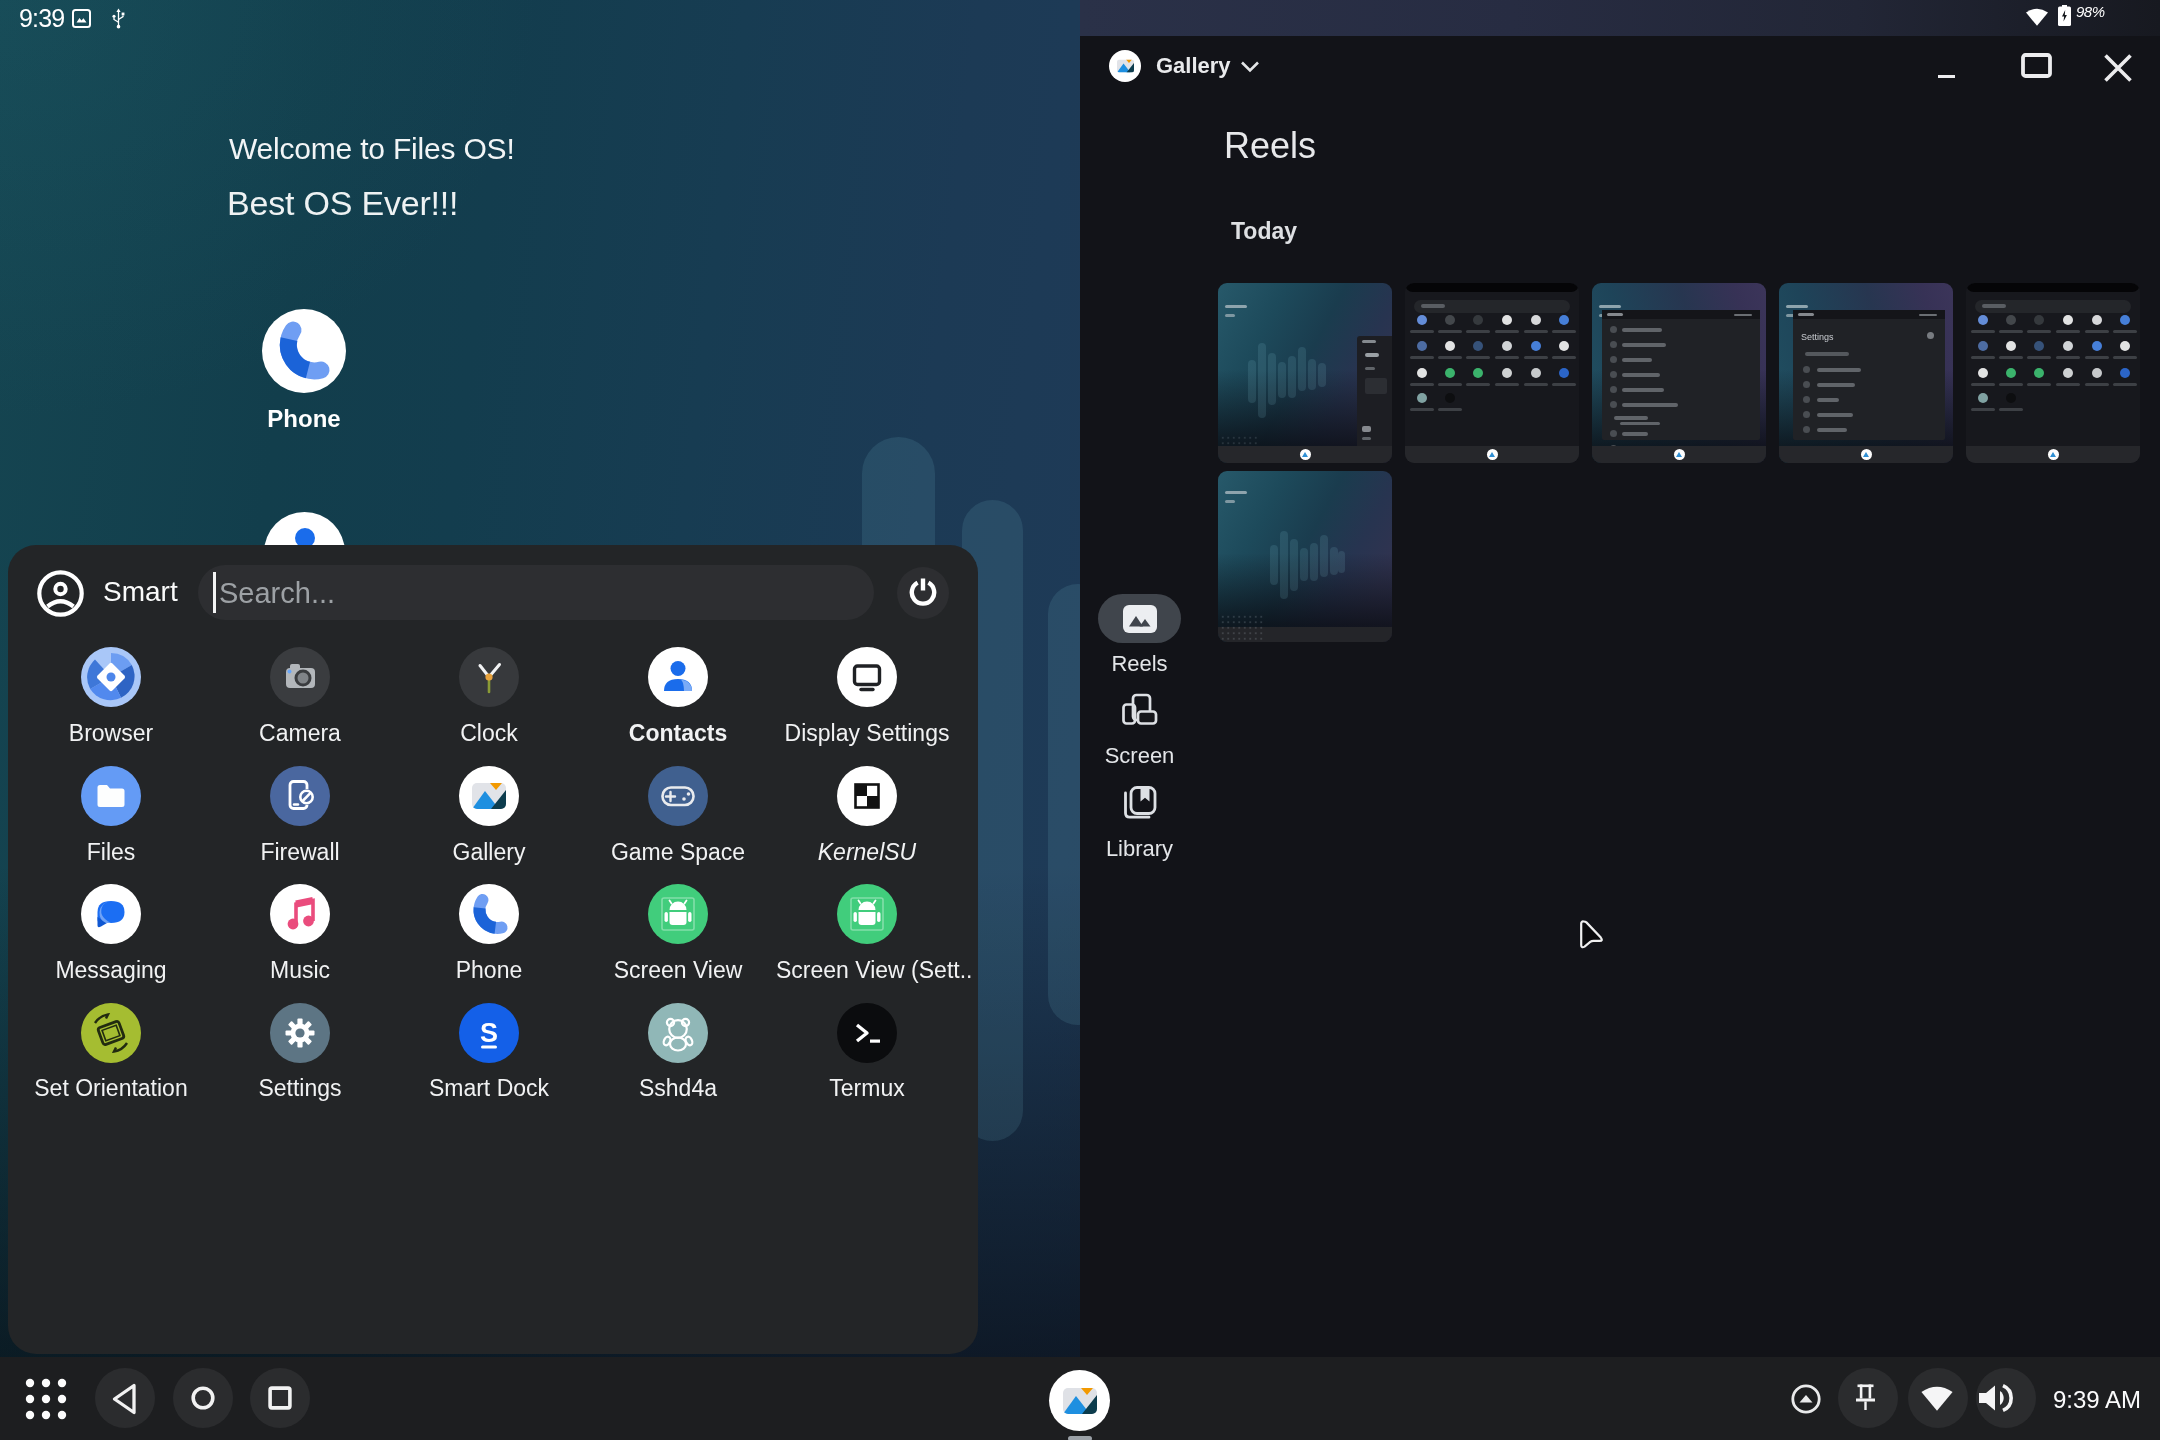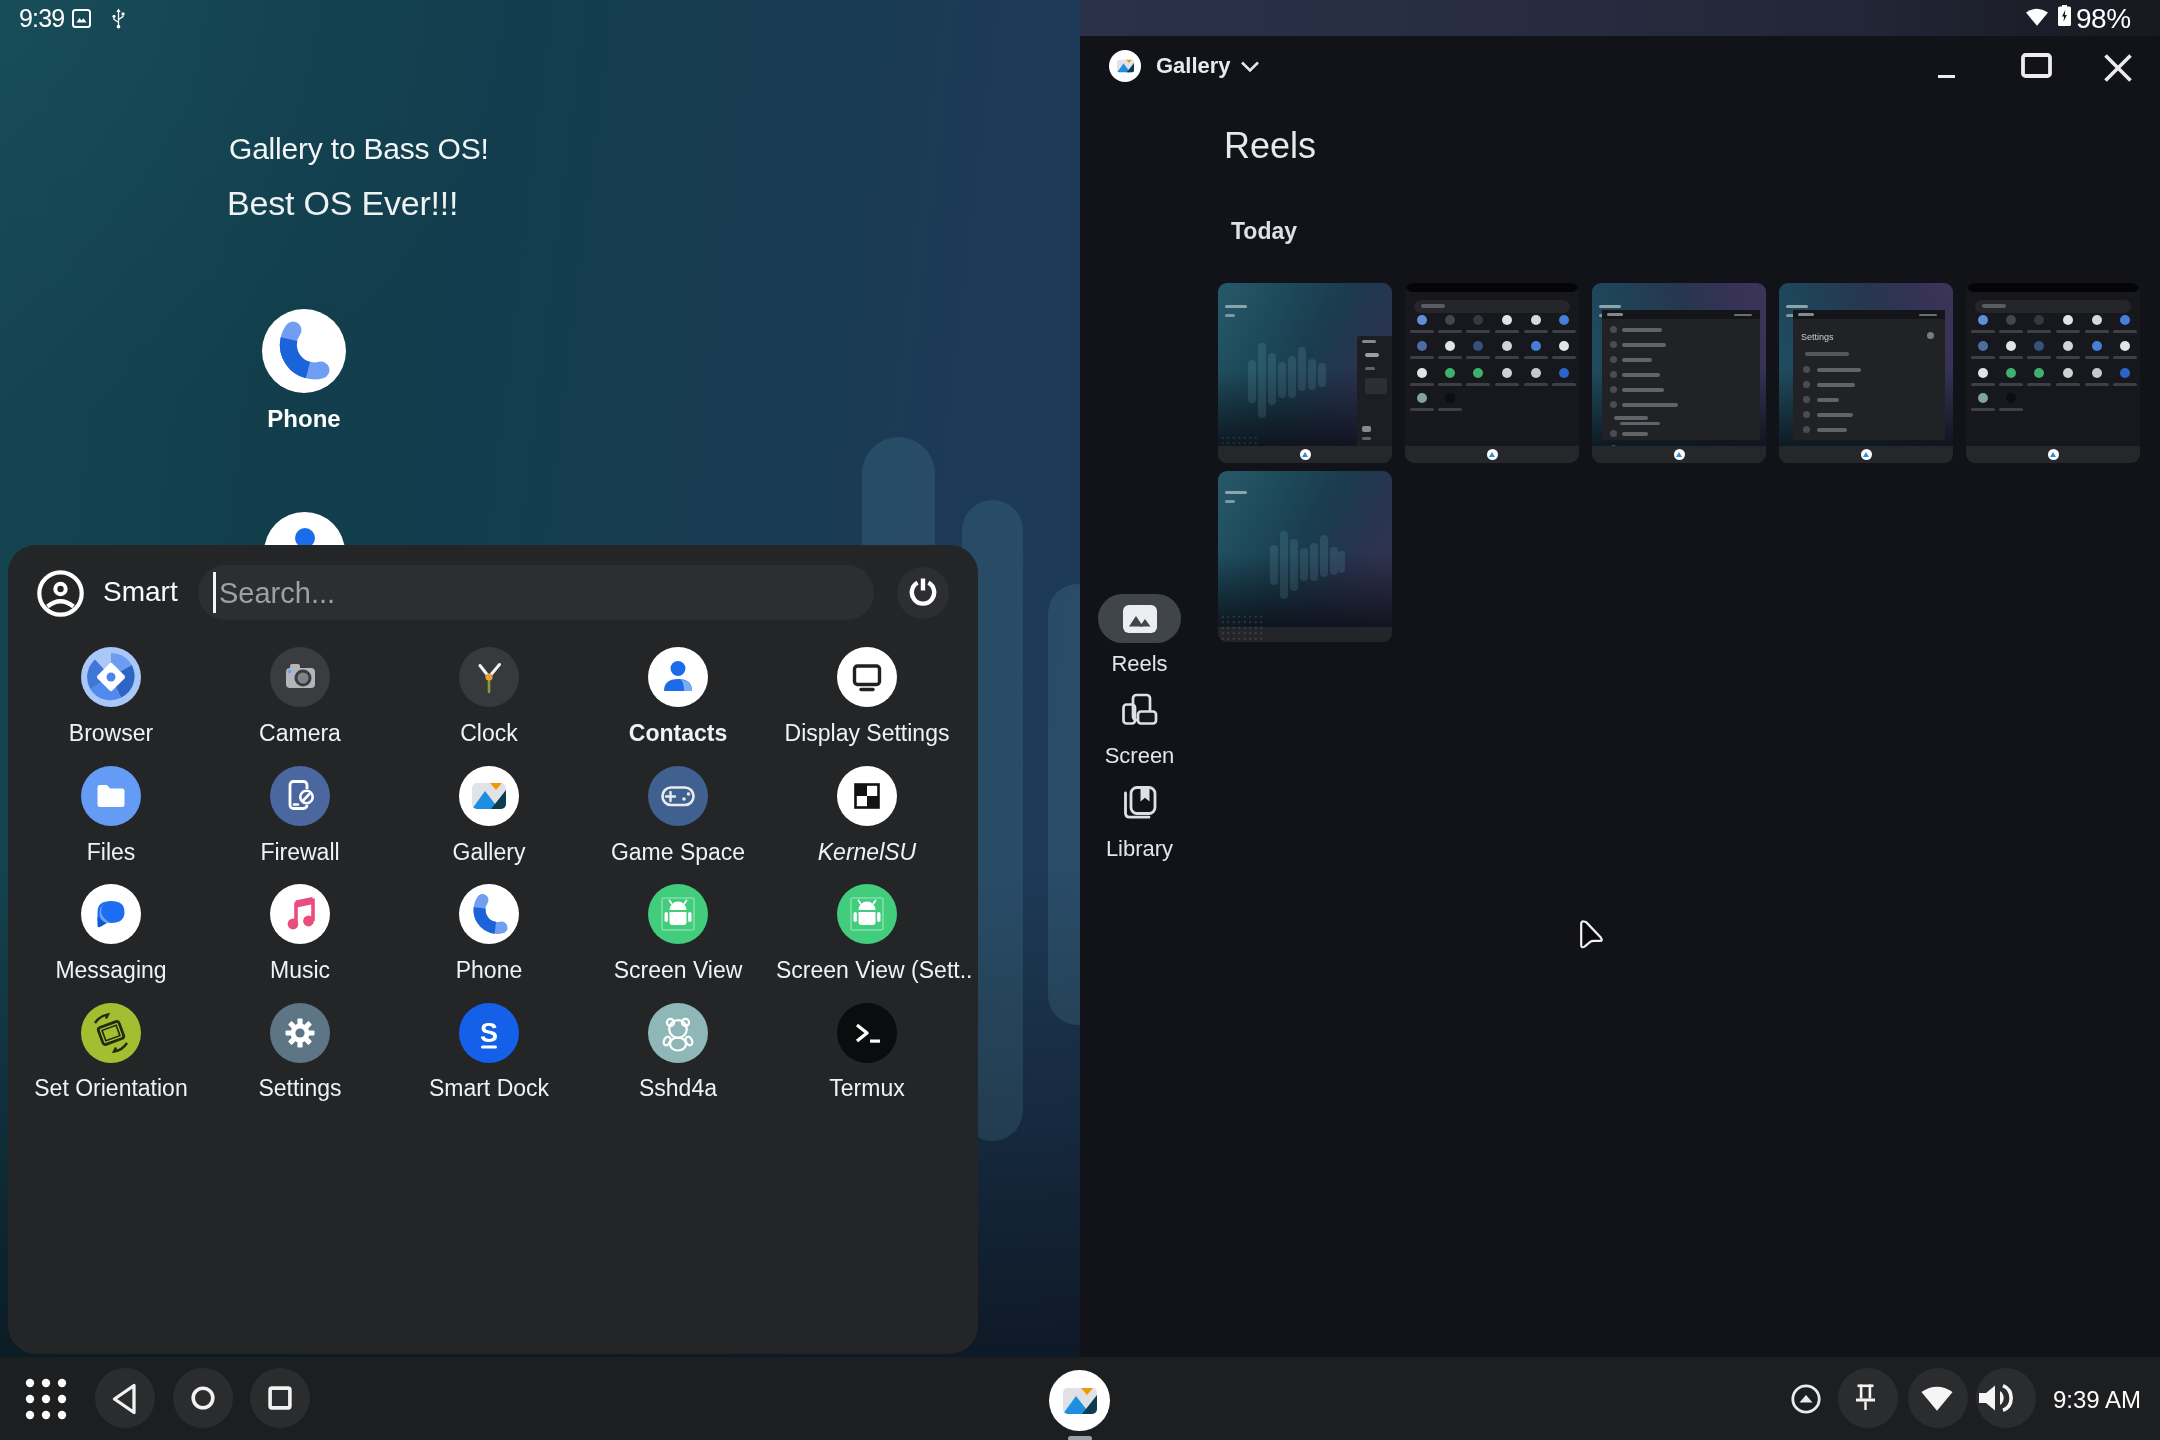--- a/index.html
+++ b/index.html
@@ -10,21 +10,21 @@
   left:0; top:0; width:2160px; height:1440px;
   background:
     radial-gradient(1500px 800px at 100% 0%, rgba(58,64,96,.50), rgba(58,64,96,0) 58%),
     linear-gradient(180deg, rgba(7,10,17,0) 60%, rgba(7,10,17,.72) 96%),
     radial-gradient(900px 700px at 0% 0%, rgba(34,104,116,.22), rgba(34,104,116,0) 60%),
     linear-gradient(97deg, #154551 0%, #123e4c 14%, #133d4e 22%, #173c52 32%, #1c3a55 42%, #1e3a57 50%, #282d44 100%);
 }
 .eqbar { position:absolute; background:rgba(120,200,220,0.13); }
 
 #sbL { left:19px; top:4px; color:#fff; font-size:25px; letter-spacing:-0.8px; }
-#sbR { z-index:6; left:2076px; top:3px; color:#fff; font-size:28px; letter-spacing:-0.5px; }
+#sbR { z-index:6; left:2076px; top:3px; color:#fff; font-size:15px; letter-spacing:-0.5px;font-style:italic; }
 
 #welcome1 { left:229px; top:132px; color:#f2f5f6; font-size:30px; letter-spacing:-0.2px; }
 #welcome2 { left:227px; top:184px; color:#eef2f3; font-size:34px; letter-spacing:-0.2px; }
 
 #deskPhone { left:262px; top:309px; width:84px; height:84px; border-radius:50%; background:#fff; }
 #deskPhoneLbl { left:224px; top:405px; width:160px; text-align:center; color:#fff; font-size:24px; font-weight:bold; }
 #deskIcon2 { left:264px; top:512px; width:81px; height:81px; border-radius:50%; background:#fff; }
 #deskIcon2 .head { position:absolute; left:30.5px; top:16px; width:20px; height:20px; border-radius:50%; background:#1a6ceb; }
 
 #win { left:1080px; top:36px; width:1080px; height:1322px; background:#121318; }
@@ -80,21 +80,21 @@
 <svg class="abs" style="z-index:6;left:2025px;top:8px" width="24" height="19" viewBox="0 0 36 27">
  <path d="M18 26 L1.5 6 Q18 -5 34.5 6 Z" fill="#fff"></path>
 </svg>
 <svg class="abs" style="z-index:6;left:2058px;top:5px" width="13" height="21" viewBox="0 0 13 21">
  <rect x="0" y="1.6" width="13" height="19.4" rx="1.6" fill="#fff"></rect>
  <rect x="4" y="0" width="5" height="2.4" fill="#fff"></rect>
  <path d="M7.2 5 L4 11.6 L6.1 11.6 L5.5 16.4 L8.9 9.9 L6.8 9.9 Z" fill="#14171c"></path>
 </svg>
 <div id="sbR" class="abs">98%</div>
 
-<div id="welcome1" class="abs">Gallery to Bass OS!</div>
+<div id="welcome1" class="abs">Welcome to Files OS!</div>
 <div id="welcome2" class="abs">Best OS Ever!!!</div>
 
 <div id="deskPhone" class="abs"></div>
 <svg class="abs" style="left:262px;top:309px" width="84" height="84" viewBox="0 0 84 84">
  <path d="M31 21 A26 26 0 0 0 59 61" fill="none" stroke="#6f9ef3" stroke-width="17" stroke-linecap="round"></path>
  <path d="M31 21 A26 26 0 0 0 59 61" fill="none" stroke="#1b63d8" stroke-width="17" stroke-dasharray="40 100" stroke-dashoffset="-10"></path>
 </svg>
 <div id="deskPhoneLbl" class="abs">Phone</div>
 <div id="deskIcon2" class="abs">
     <div class="head"></div>

